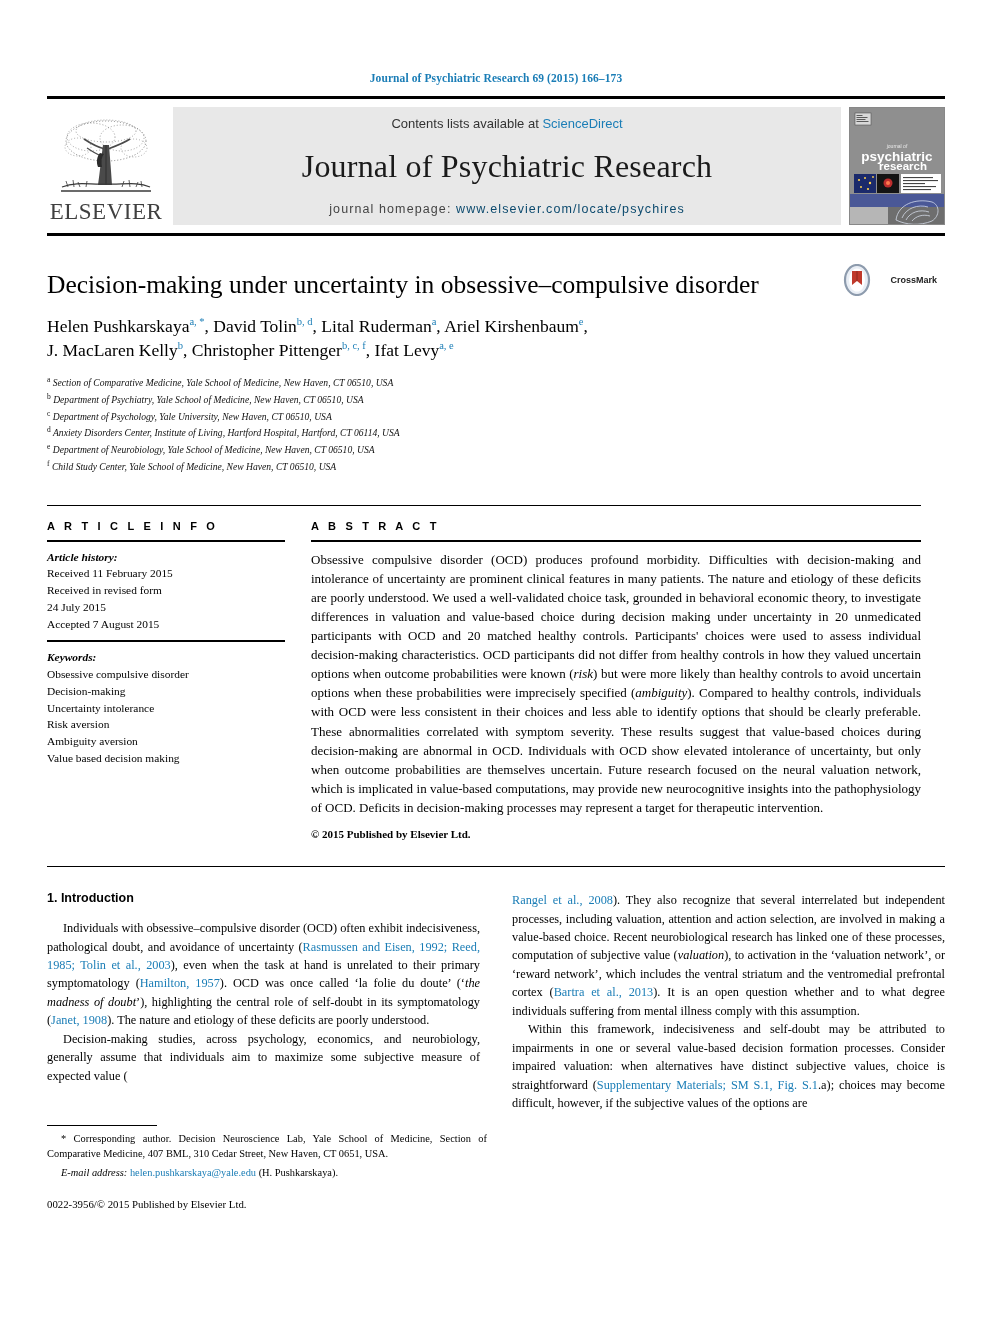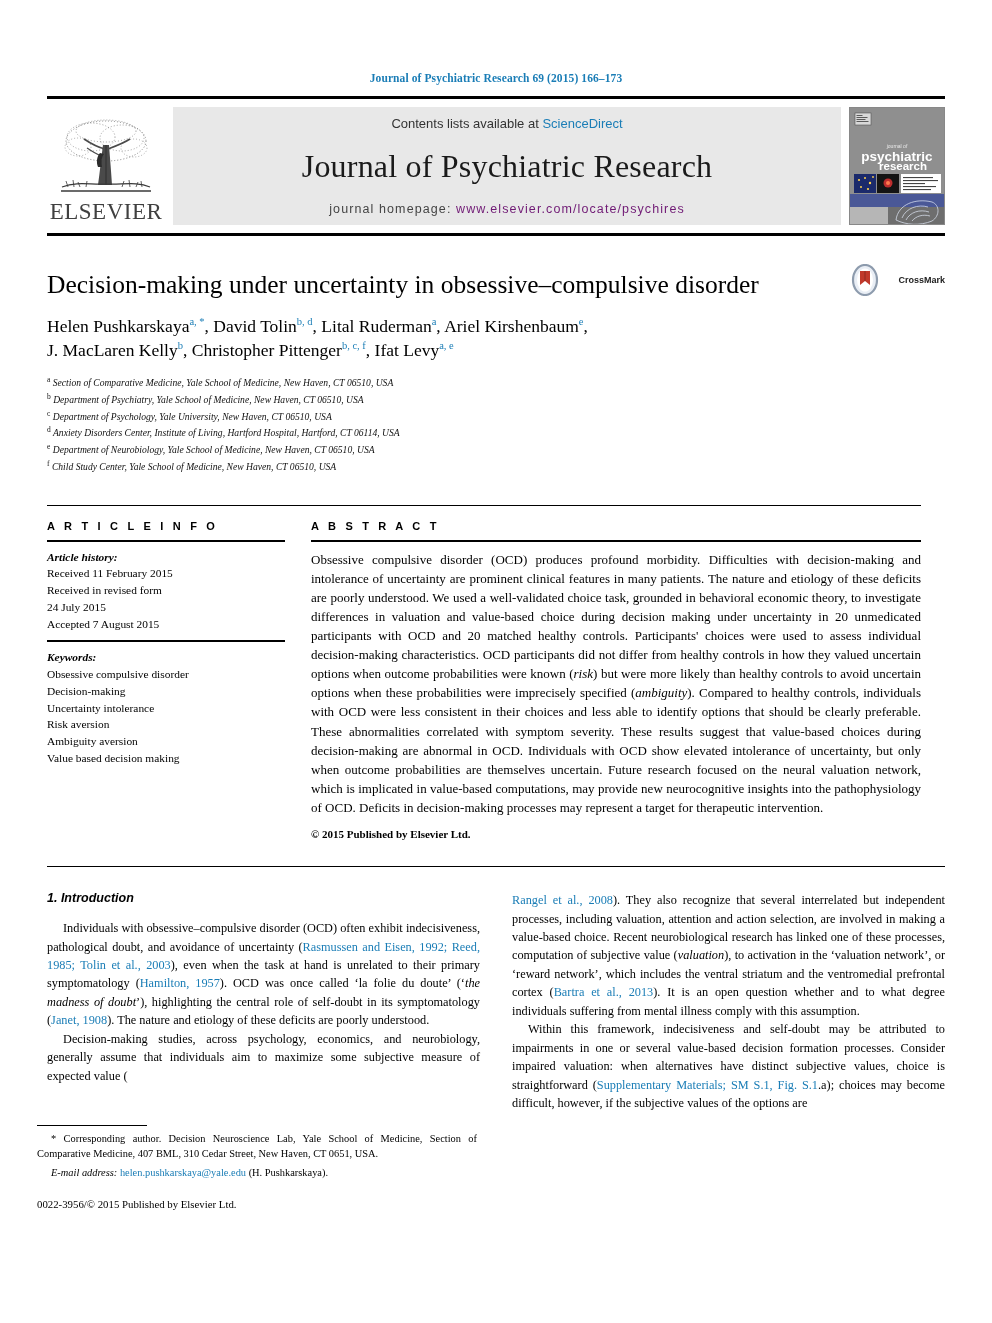--- a/index.html
+++ b/index.html
@@ -92,21 +92,21 @@
     color: #1a1a1a;
     letter-spacing: .2px;
     line-height: 1.1;
   }
   .homepage-line {
     font-family: "Liberation Sans", sans-serif;
     font-size: 12.5px;
     color: #444;
     letter-spacing: 1.1px;
   }
-  .homepage-line .url { color: #701a75; }
+  .homepage-line .url { color: #0c4a6e; }
   .cover-thumb {
     width: 94px;
     flex: 0 0 94px;
     border: 1px solid #888;
     position: relative;
     overflow: hidden;
     background: #c2410c;
   }
   .masthead-rule {
     border-bottom: 3px solid #000;
@@ -122,21 +122,21 @@
   h1.title {
     font-family: "Liberation Serif", serif;
     font-size: 25.5px;
     font-weight: normal;
     margin: 0;
     line-height: 1.2;
     max-width: 780px;
   }
   .crossmark {
     position: absolute;
-    right: 0;
+    right: 8px;
     top: 28px;
     display: flex;
     align-items: center;
     gap: 17px;
   }
   .crossmark-label {
     font-family: "Liberation Sans", sans-serif;
     font-size: 9px;
     font-weight: bold;
     color: #222;
@@ -216,40 +216,39 @@
   }
   .bodycol {
     flex: 1 1 0;
     min-width: 0;
   }
   h2.secnum {
     font-family: "Liberation Sans", sans-serif;
     font-size: 12.5px;
     font-weight: bold;
     margin: 0 0 14px 0;
-    font-style: italic;
   }
   .ptext {
     font-size: 12.3px;
     line-height: 1.5;
     text-align: justify;
     margin: 0;
   }
   .ptext + .ptext { text-indent: 16px; }
   .indent { text-indent: 16px; }
   a, .lnk {
     color: #1a7db6;
     text-decoration: none;
   }
   .it { font-style: italic; }
 
   
   .footnote-area {
     position: absolute;
-    left: 37px;
+    left: 47px;
     top: 1125px;
     width: 440px;
   }
   .fn-rule {
     border-top: 1px solid #000;
     width: 110px;
     margin-bottom: 5px;
   }
   .fn {
     font-size: 10.4px;

